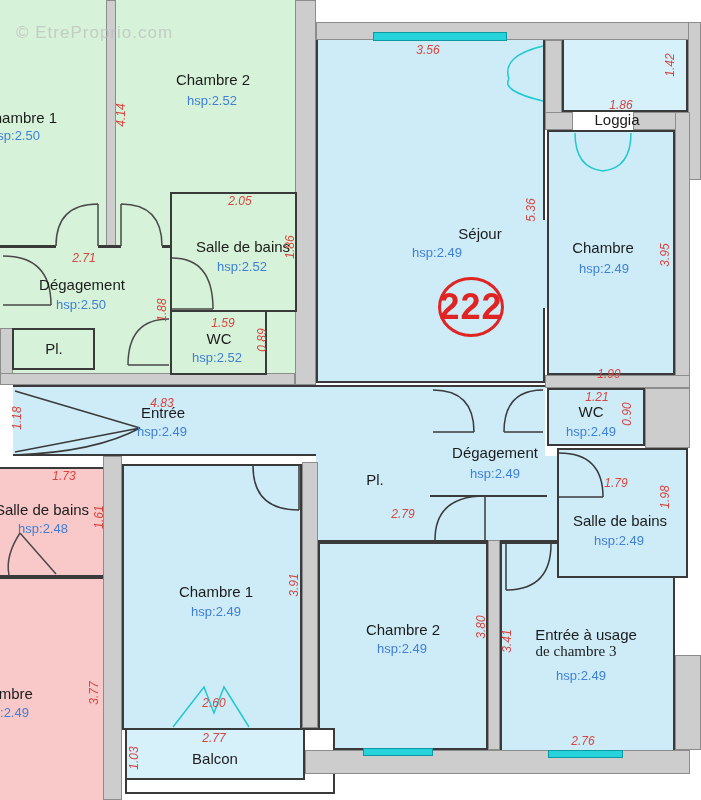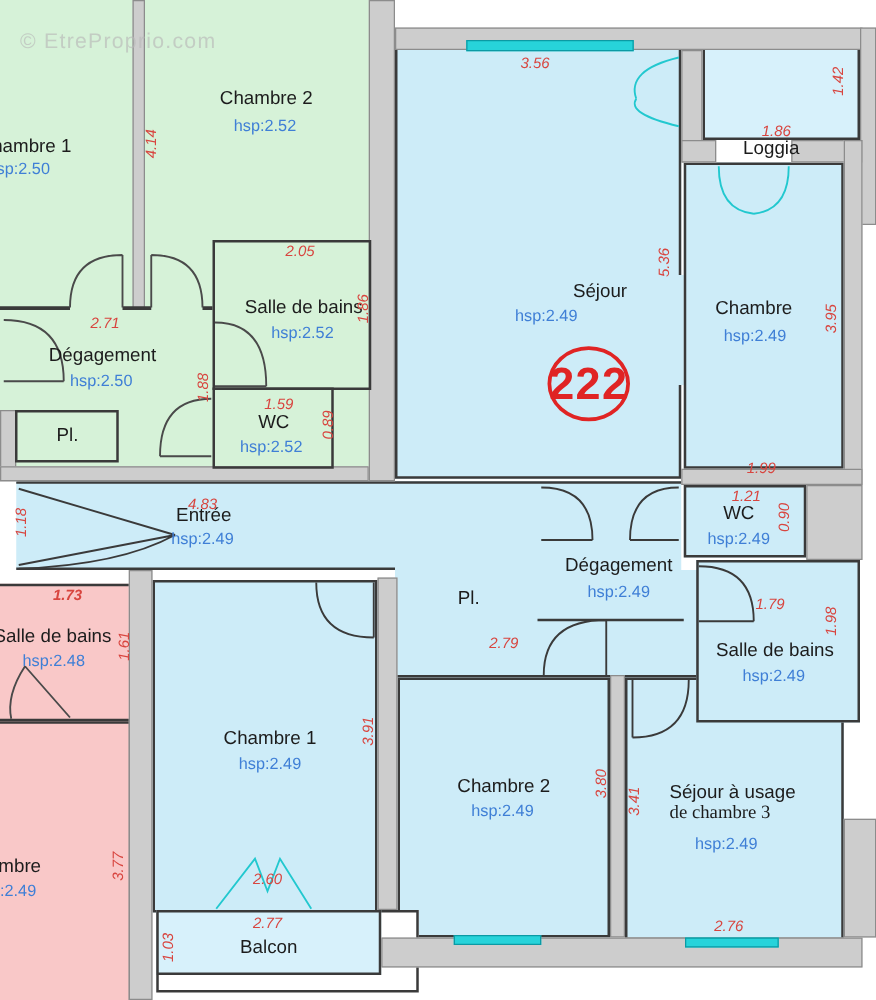--- a/index.html
+++ b/index.html
@@ -132,21 +132,21 @@
   <div class="t hsp" style="left:619px;top:540px;">hsp:2.49</div>
   <div class="t pl" style="left:375px;top:479px;">Pl.</div>
   <div class="t nm" style="left:42px;top:509px;">Salle de bains</div>
   <div class="t hsp" style="left:43px;top:528px;">hsp:2.48</div>
   <div class="t nm" style="left:2px;top:693px;">Chambre</div>
   <div class="t hsp" style="left:4px;top:712px;">hsp:2.49</div>
   <div class="t nm" style="left:216px;top:591px;">Chambre 1</div>
   <div class="t hsp" style="left:216px;top:611px;">hsp:2.49</div>
   <div class="t nm" style="left:403px;top:629px;">Chambre 2</div>
   <div class="t hsp" style="left:402px;top:648px;">hsp:2.49</div>
-  <div class="t nm" style="left:586px;top:634px;">Séjour à usage</div>
+  <div class="t nm" style="left:586px;top:634px;">Entrée à usage</div>
   <div class="t nm" style="left:576px;top:651px;font-family:Liberation Serif, serif;">de chambre 3</div>
   <div class="t hsp" style="left:581px;top:675px;">hsp:2.49</div>
   <div class="t nm" style="left:215px;top:758px;">Balcon</div>
 
   <div class="t dim v" style="left:121px;top:115px;">4.14</div>
   <div class="t dim" style="left:240px;top:201px;">2.05</div>
   <div class="t dim v" style="left:290px;top:247px;">1.86</div>
   <div class="t dim" style="left:84px;top:258px;">2.71</div>
   <div class="t dim v" style="left:162px;top:310px;">1.88</div>
   <div class="t dim" style="left:223px;top:323px;">1.59</div>
@@ -156,21 +156,21 @@
   <div class="t dim" style="left:428px;top:50px;">3.56</div>
   <div class="t dim v" style="left:531px;top:210px;">5.36</div>
   <div class="t dim v" style="left:670px;top:65px;">1.42</div>
   <div class="t dim" style="left:621px;top:105px;">1.86</div>
   <div class="t dim v" style="left:665px;top:255px;">3.95</div>
   <div class="t dim" style="left:609px;top:374px;">1.99</div>
   <div class="t dim" style="left:597px;top:397px;">1.21</div>
   <div class="t dim v" style="left:627px;top:414px;">0.90</div>
   <div class="t dim" style="left:616px;top:483px;">1.79</div>
   <div class="t dim v" style="left:665px;top:497px;">1.98</div>
-  <div class="t dim" style="left:54px;top:476px;font-weight:bold;">1.73</div>
+  <div class="t dim" style="left:64px;top:476px;">1.73</div>
   <div class="t dim v" style="left:99px;top:517px;">1.61</div>
   <div class="t dim v" style="left:94px;top:693px;">3.77</div>
   <div class="t dim v" style="left:294px;top:585px;">3.91</div>
   <div class="t dim" style="left:403px;top:514px;">2.79</div>
   <div class="t dim v" style="left:481px;top:627px;">3.80</div>
   <div class="t dim v" style="left:507px;top:641px;">3.41</div>
   <div class="t dim" style="left:214px;top:703px;">2.60</div>
   <div class="t dim" style="left:214px;top:738px;">2.77</div>
   <div class="t dim v" style="left:134px;top:758px;">1.03</div>
   <div class="t dim" style="left:583px;top:741px;text-align:center;">2.76</div>

